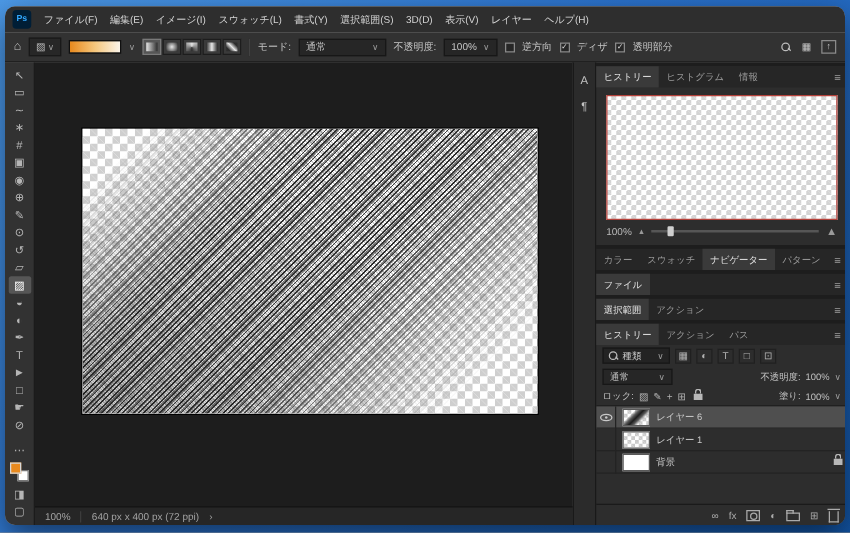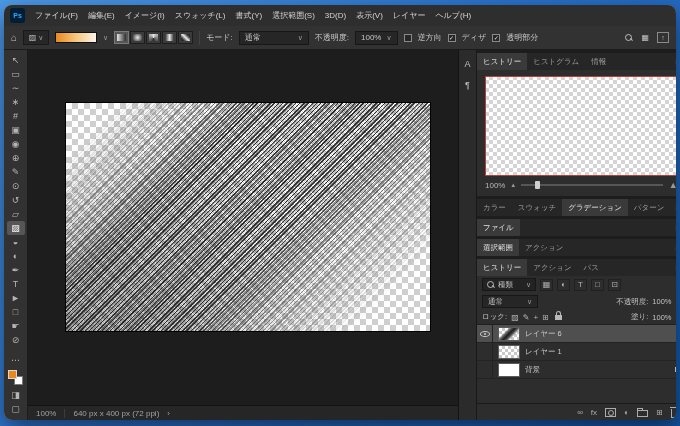--- a/index.html
+++ b/index.html
@@ -243,21 +243,21 @@
                 <span class="thumb"></span>
               </span>
             <span class="tri big">▲</span>
           </div>
         </div>
 
         <div class="panel">
           <div class="ptabs">
             <span class="ptab">カラー</span>
             <span class="ptab">スウォッチ</span>
-            <span class="ptab active">グラデーション</span>
+            <span class="ptab active">ナビゲーター</span>
             <span class="ptab">パターン</span>
             <span class="pmenu">≡</span>
           </div>
         </div>
 
         <div class="panel">
           <div class="ptabs">
             <span class="ptab active">ファイル</span>
             <span class="pmenu">≡</span>
           </div>

